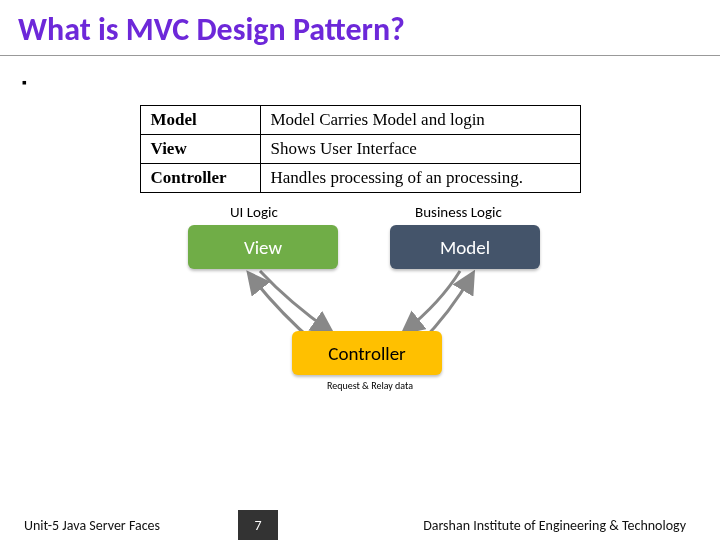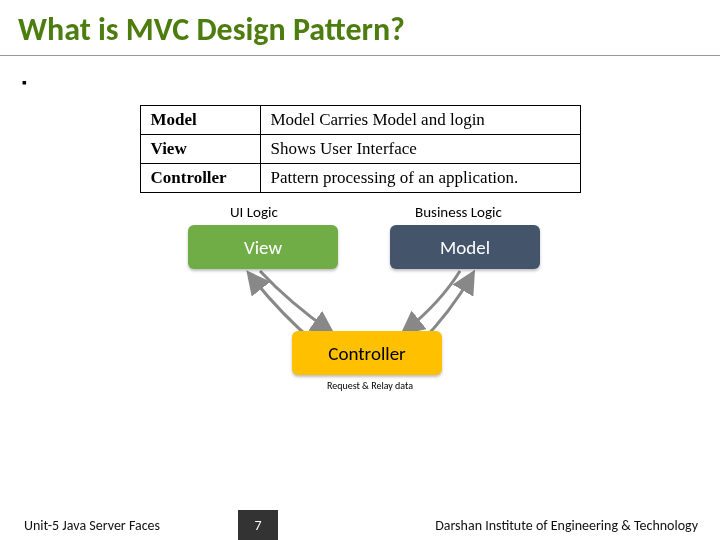--- a/index.html
+++ b/index.html
@@ -9,21 +9,21 @@
     font-family: Calibri, Arial, sans-serif;
     background: #fff;
     position: relative;
     overflow: hidden;
   }
   .title {
     font-size: 32px;
     font-weight: bold;
     padding: 10px 18px 6px 18px;
     border-bottom: 1px solid #999;
-    color: #4d7c0f;
+    color: #6d28d9;
   }
   .bullet-row {
     display: flex;
     align-items: flex-start;
     padding: 14px 34px 0 22px;
     font-size: 19px;
     color: #000;
   }
   .bullet-mark {
     font-size: 14px;
@@ -103,21 +103,21 @@
   .footer {
     position: absolute;
     left: 0; right: 0; bottom: 0;
     height: 30px;
     display: flex;
     align-items: center;
     font-size: 14px;
     color: #111;
   }
   .footer .left { flex: 0 0 230px; padding-left: 24px; }
-  .footer .right { flex: 1; text-align: right; padding-right: 22px; }
+  .footer .right { flex: 1; text-align: right; padding-right: 34px; }
   .footer .page-badge {
     width: 40px; height: 30px;
     background: #333;
     color: #fff;
     display: flex;
     align-items: center;
     justify-content: center;
     font-size: 14px;
     margin: 0 8px;
   }
@@ -136,21 +136,21 @@
       <tr>
     <td>Model</td>
     <td>Model Carries Model and login</td>
   </tr>
   <tr>
     <td>View</td>
     <td>Shows User Interface</td>
   </tr>
   <tr>
     <td>Controller</td>
-    <td>Pattern processing of an application.</td>
+    <td>Handles processing of an processing.</td>
   </tr>
 </tbody>
   </table>
 
 <div class="diagram">
   <svg class="arrows" viewBox="0 0 440 200">
     <defs>
       <marker id="ah" markerWidth="8" markerHeight="8" refX="6" refY="4" orient="auto">
         <path d="M0,0 L8,4 L0,8 Z" fill="#888"></path>
       </marker>

